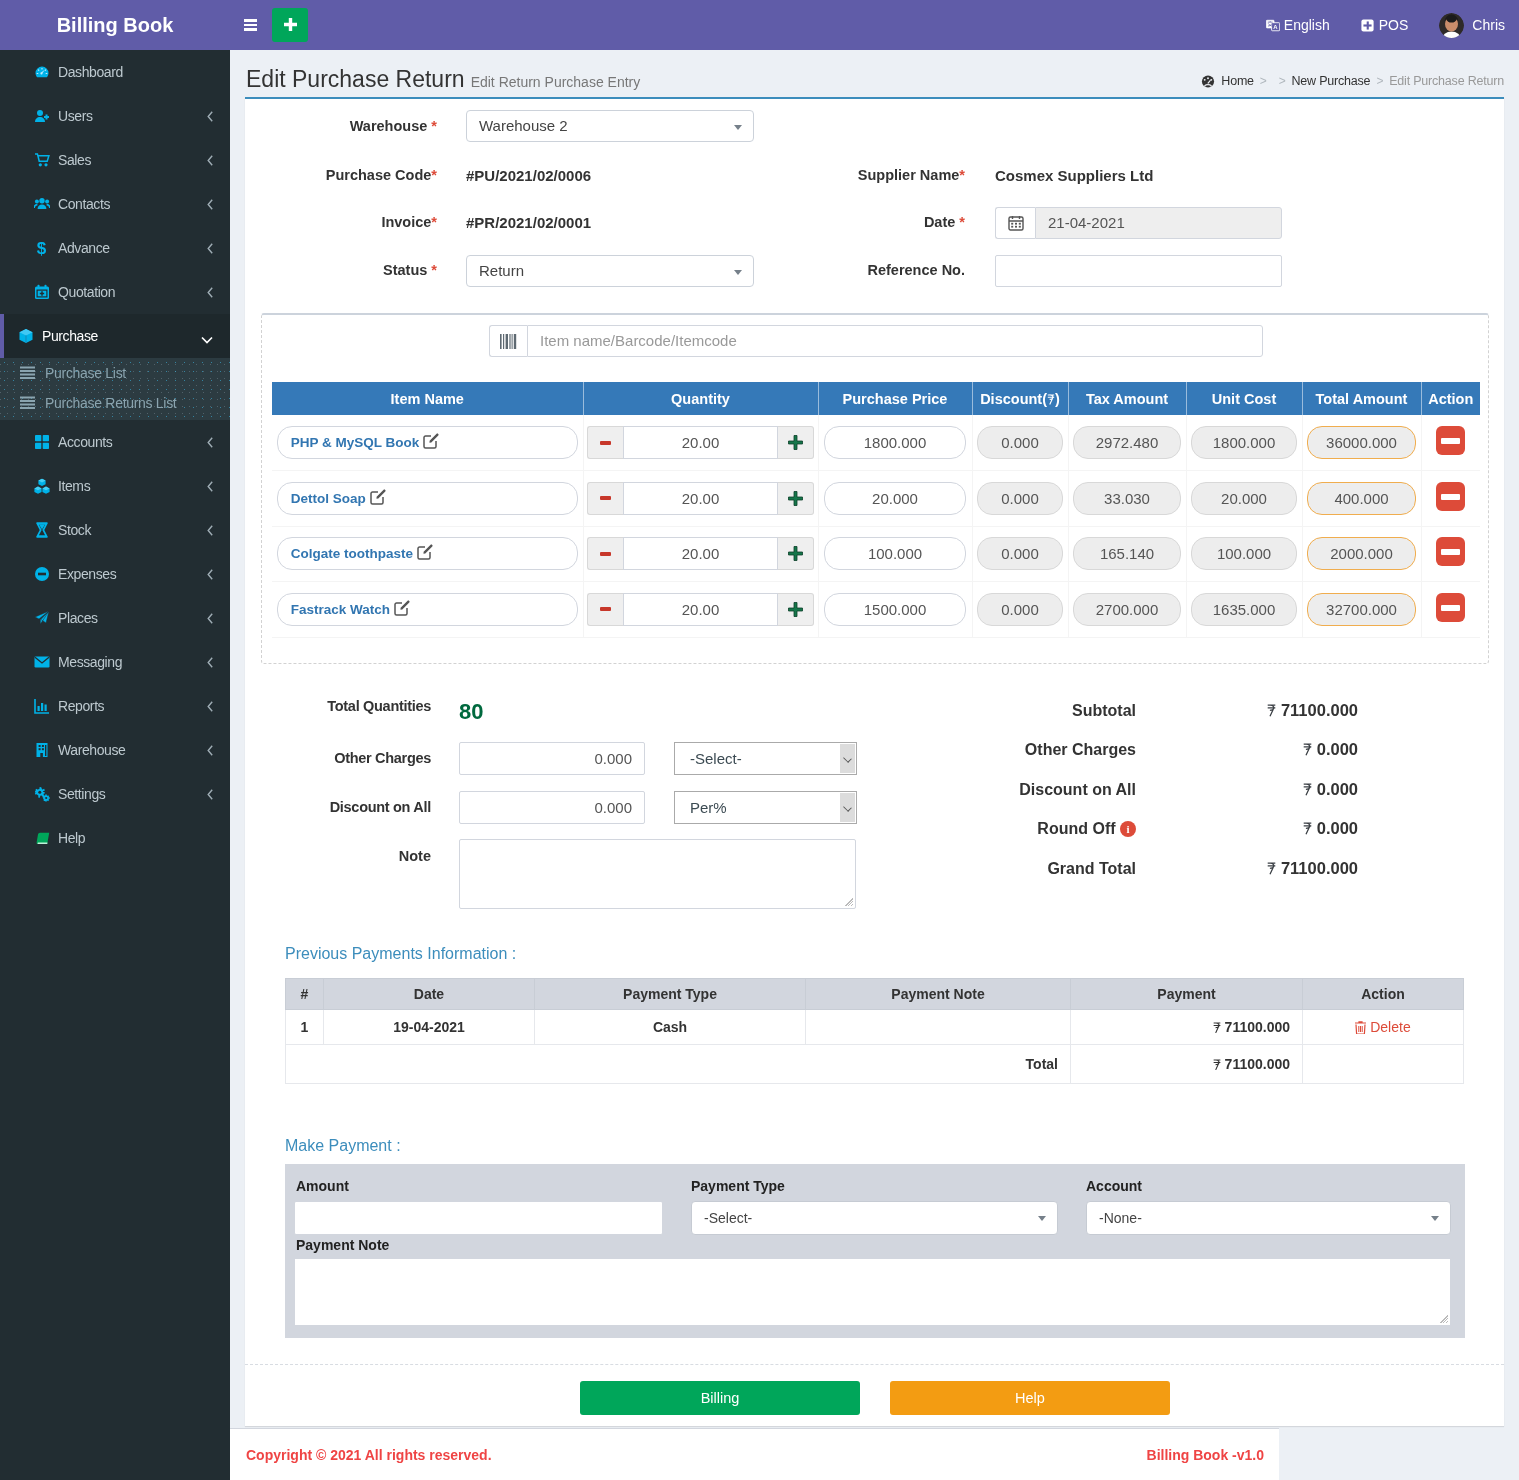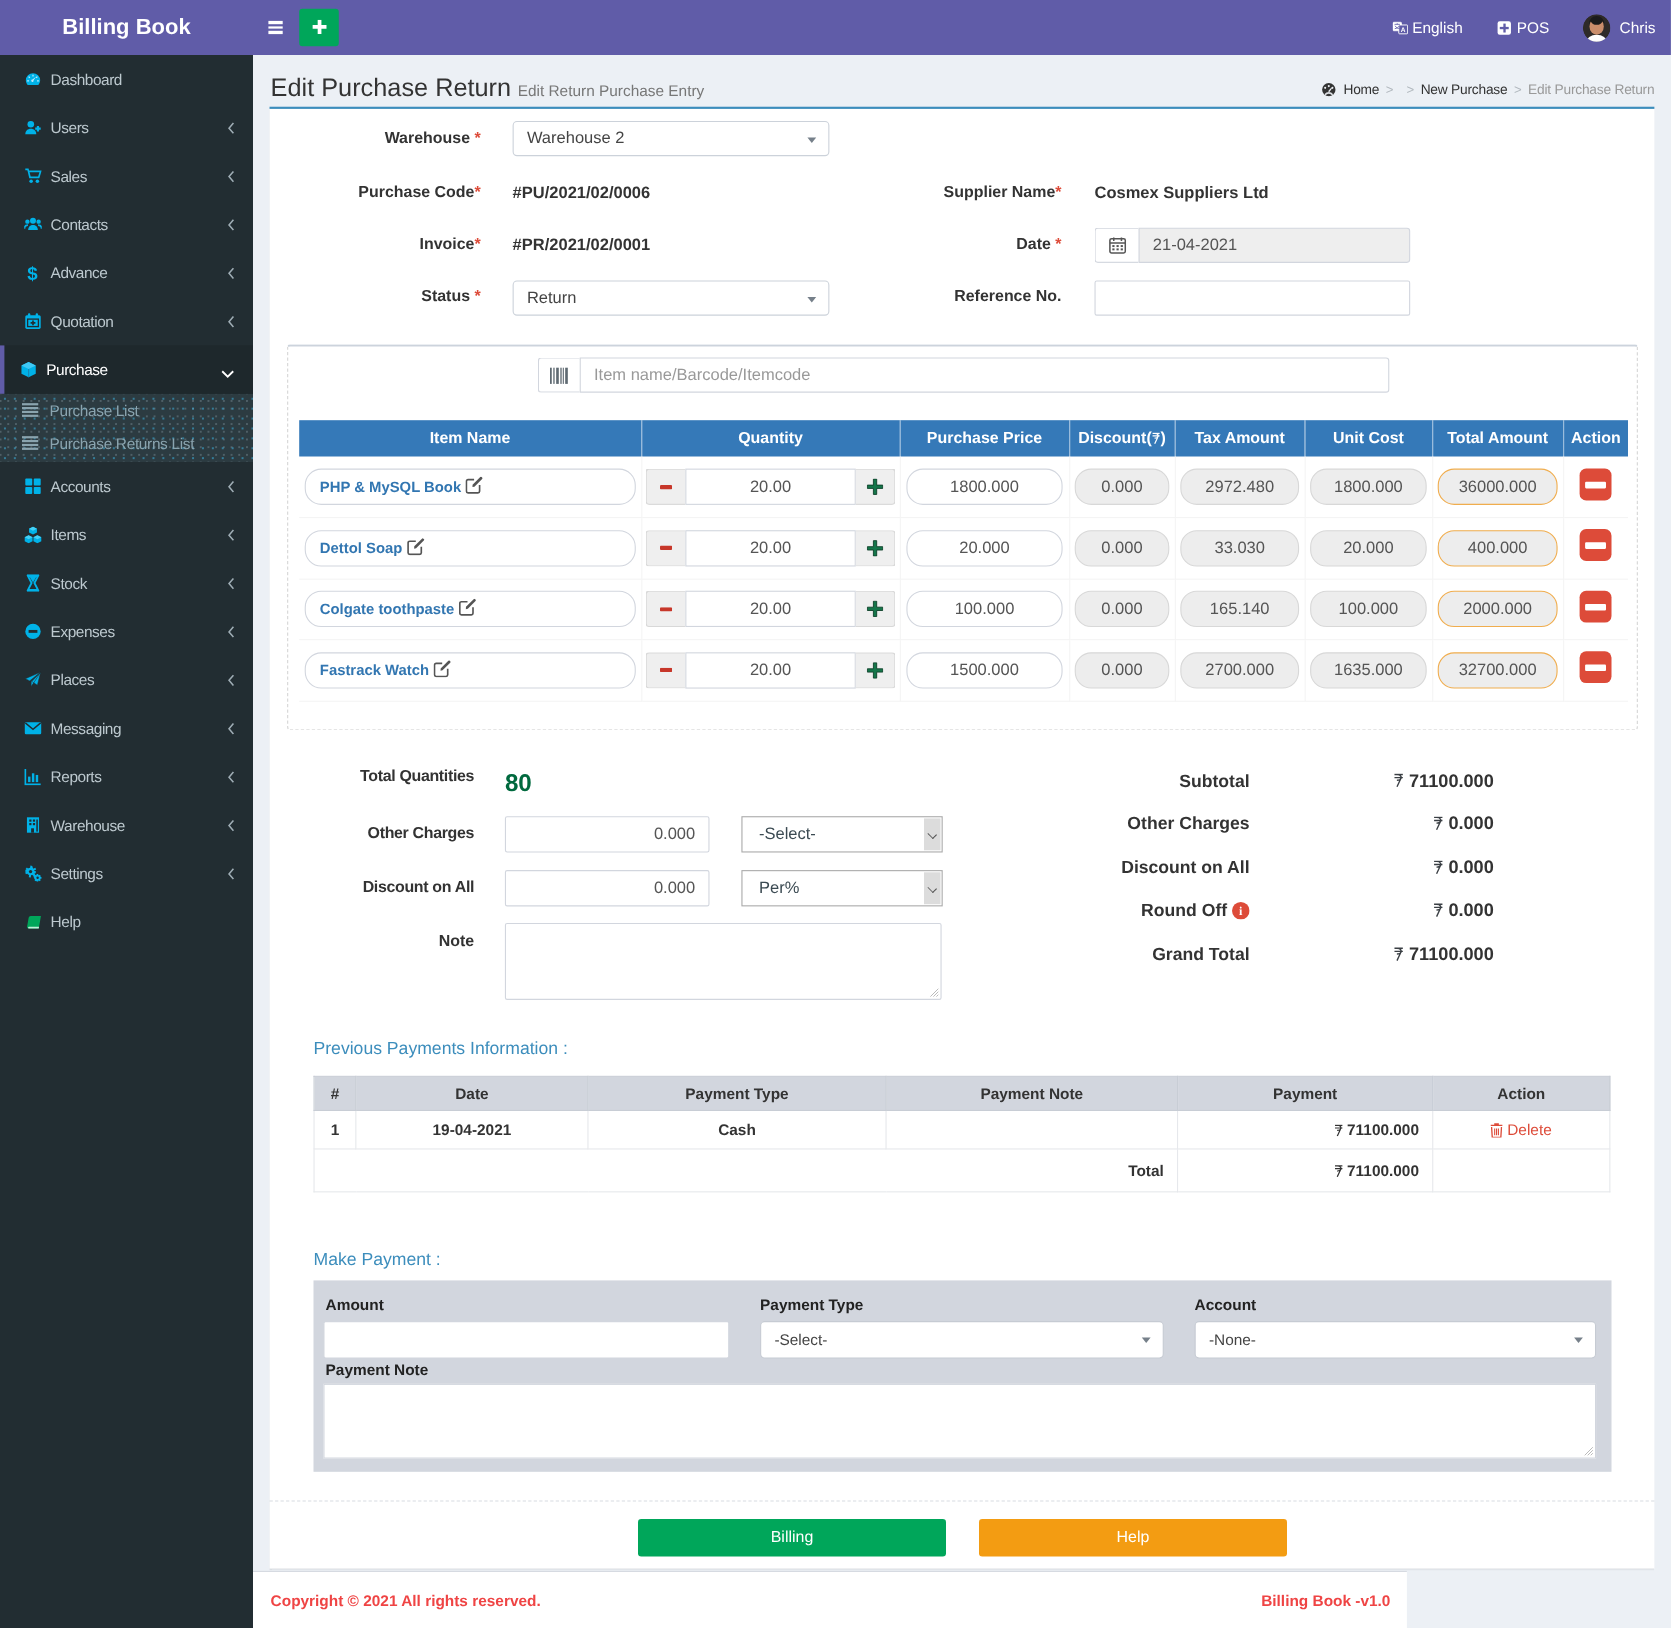--- a/index.html
+++ b/index.html
@@ -7,21 +7,21 @@
 .topbar { position:absolute; left:0; top:0; width:1519px; height:50px; background:#605ca8; z-index:10; }
 .logo { position:absolute; left:0; top:0; width:230px; height:50px; color:#fff; font-size:20px; font-weight:bold; text-align:center; line-height:50px; }
 .hamb { position:absolute; left:244px; top:19px; width:13px; }
 .hamb div { height:2.5px; background:#fff; margin-bottom:2px; }
 .btn-add { position:absolute; left:272px; top:8px; width:36px; height:34px; background:#00a65a; border-radius:3px; text-align:center; }
 .nav-right { position:absolute; right:14px; top:0; height:50px; display:flex; align-items:center; color:#fff; font-size:14px; }
 .nav-right .itm { display:flex; align-items:center; margin-left:31px; }
 .sidebar { position:absolute; left:0; top:50px; width:230px; height:1430px; background:#222d32; }
 .sm { list-style:none; }
 .sm > li { position:relative; height:44px; }
-.sm > li > a { display:flex; align-items:center; height:44px; color:#bdc9cf; text-decoration:none; font-size:14px; letter-spacing:-0.4px; padding-left:22px; }
+.sm > li > a { display:flex; align-items:center; height:44px; color:#bdc9cf; text-decoration:none; font-size:14px; letter-spacing:-0.4px; padding-left:34px; }
 .sm > li > a .mi { width:16px; height:16px; margin-right:8px; flex:0 0 16px; }
 .sm > li.active { background:#1e282c; border-left:4px solid #605ca8; }
 .sm > li.active > a { color:#fff; padding-left:14px; }
 .sm .chev { position:absolute; right:17px; top:15px; }
 .submenu { background:#2c3b41; background-image:radial-gradient(rgba(60,190,240,0.55) 0.6px, transparent 1px),radial-gradient(rgba(150,170,180,0.35) 0.6px, transparent 1px); background-size:9px 9px,7px 7px; background-position:0 0,4px 3px; list-style:none; }
 .submenu li { height:30px; }
 .submenu a { display:flex; align-items:center; height:30px; color:#8aa4af; text-decoration:none; font-size:14px; letter-spacing:-0.3px; padding-left:20px; }
 .submenu .mi2 { width:15px; height:14px; margin-right:10px; }
 .main { position:absolute; left:230px; top:50px; width:1289px; }
 .chead { position:relative; height:47px;padding-left:44px; }

